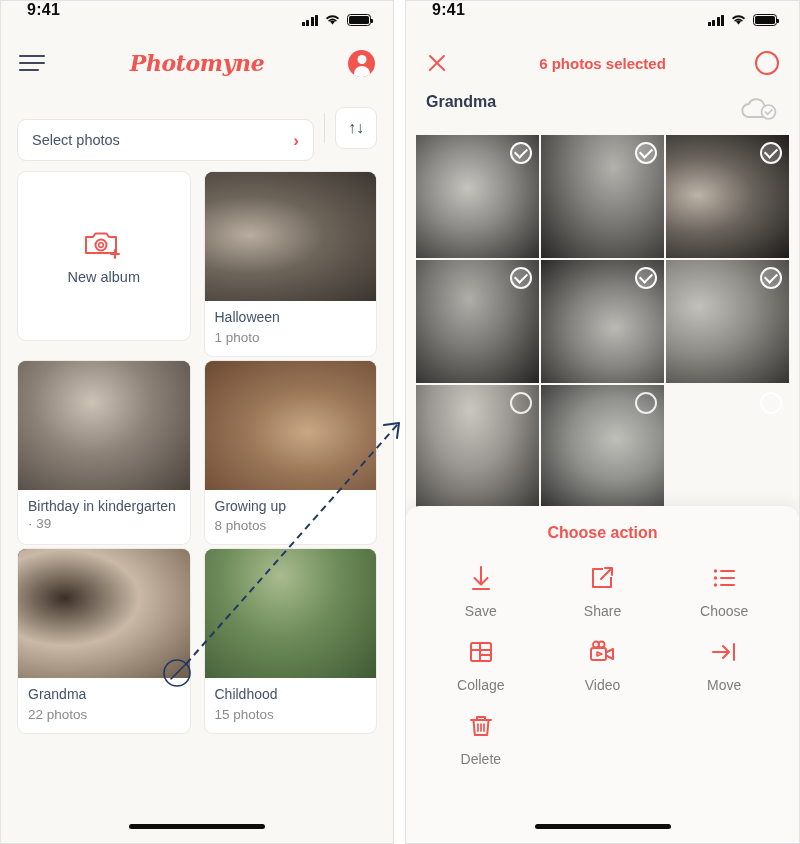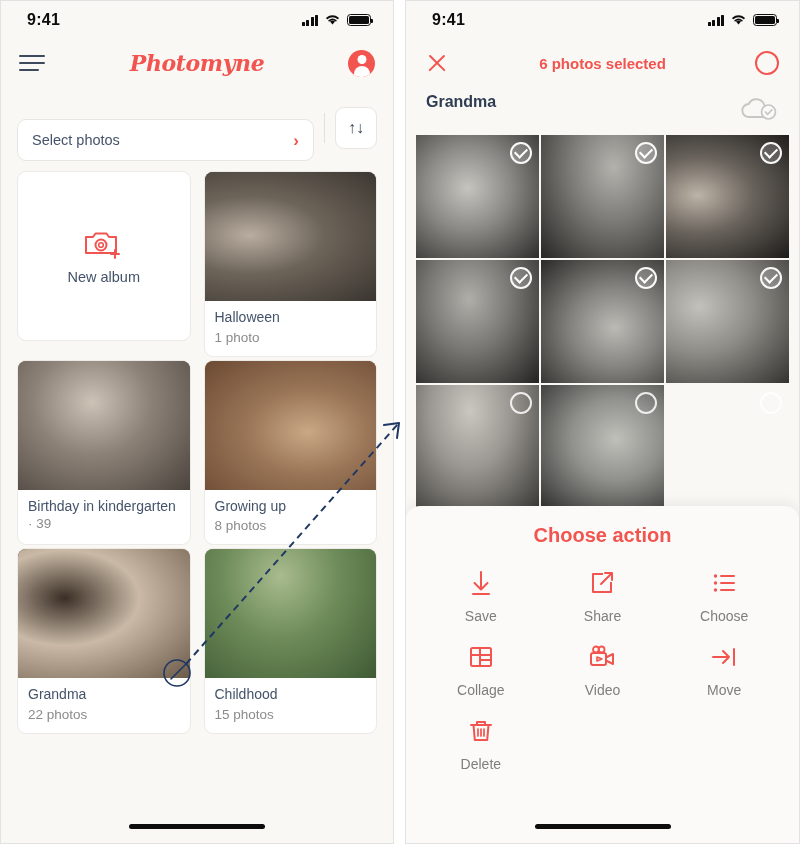--- a/index.html
+++ b/index.html
@@ -16,21 +16,21 @@
     position:absolute; top:0; width:394px; height:844px;
     background:#faf8f5;
     border:1px solid #e2e2e2;
     overflow:hidden;
   }
   #phone-left  { left:0; }
   #phone-right { left:405px; width:395px; }
 
   
   .statusbar {
-    height:38px; display:flex; align-items:center;
+    height:38px; display:flex; 
     justify-content:space-between; padding:0 22px 0 26px;
   }
   .status-time { font-size:16px; font-weight:bold; color:#0d0d0d; letter-spacing:.3px; }
   .status-icons { display:flex; align-items:center; gap:6px; }
   .sig { display:flex; align-items:flex-end; gap:1.5px; height:11px; }
   .sig i { width:3px; background:#0d0d0d; border-radius:.5px; display:block; }
   .sig i:nth-child(1){height:4px}.sig i:nth-child(2){height:6px}
   .sig i:nth-child(3){height:8.5px}.sig i:nth-child(4){height:11px}
   .batt { width:24px; height:12px; border:1.4px solid #0d0d0d; border-radius:3.5px; position:relative; padding:1.4px; }
   .batt::after { content:""; position:absolute; right:-3.4px; top:3.6px; width:2px; height:4px; background:#0d0d0d; border-radius:0 1px 1px 0; }
@@ -97,21 +97,21 @@
   .pmark.on::after { content:""; width:10px; height:6px; border-left:2.6px solid #fff; border-bottom:2.6px solid #fff; transform:rotate(-45deg) translate(1px,-1px); }
   .pmark.off { border-color:rgba(255,255,255,.85); }
 
   
   .sheet {
     position:absolute; left:0; right:0; bottom:0; height:337px;
     background:#fcfaf8; border-radius:14px 14px 0 0;
     box-shadow:0 -3px 14px rgba(0,0,0,.07);
     padding:18px 14px 0;
   }
-  .sheet-title { text-align:center; font-size:20px; font-weight:bold; color:#f2544f; margin-bottom:22px; }
+  .sheet-title { text-align:center; font-size:16px; font-weight:bold; color:#f2544f; margin-bottom:22px; }
   .actions { display:grid; grid-template-columns:repeat(3,1fr); row-gap:19px; }
   .action { display:flex; flex-direction:column; align-items:center; gap:11px; cursor:pointer; }
   .action-label { font-size:14px; color:#7e7e7e; }
   .action svg { display:block; }
 
   
   .home-ind { position:absolute; bottom:14px; left:50%; transform:translateX(-50%); width:136px; height:5px; background:#0d0d0d; border-radius:3px; }
 
   
   #annotation { position:absolute; left:0; top:0; width:800px; height:844px; pointer-events:none; }

